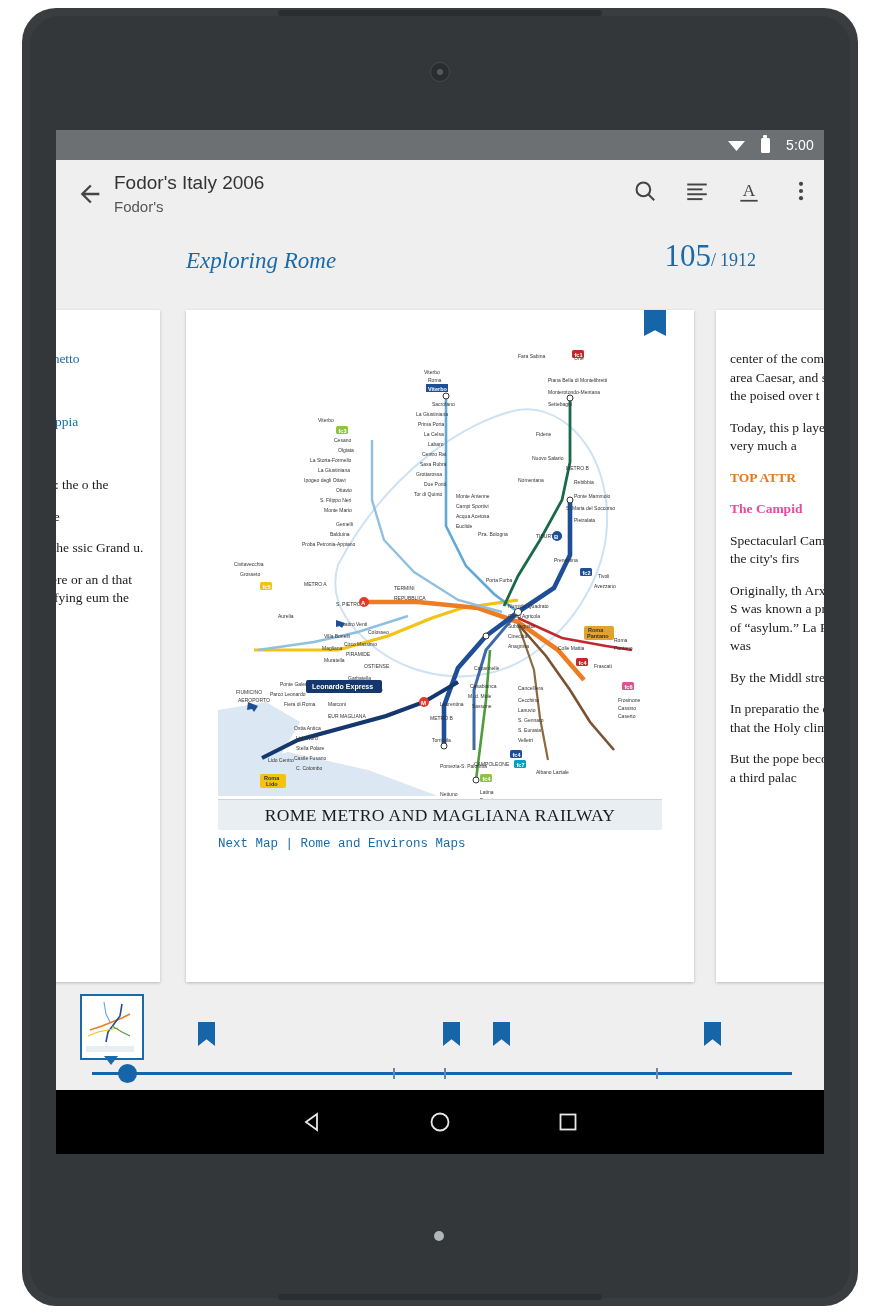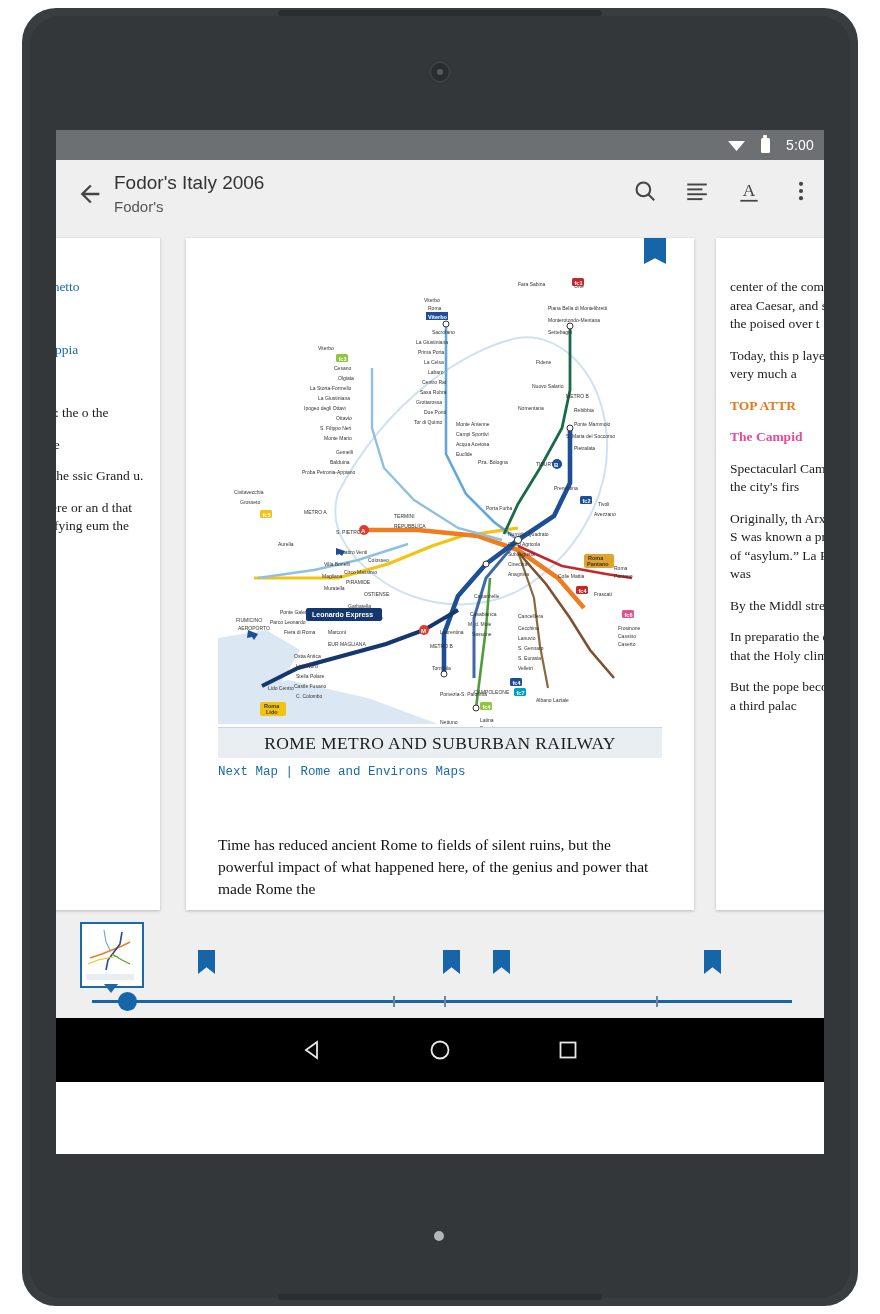--- a/index.html
+++ b/index.html
@@ -139,20 +139,26 @@
         <span class="ab-icon">
           <svg width="26" height="26" viewBox="0 0 24 24">
             <circle cx="12" cy="5.4" r="1.9" fill="#444"></circle>
               <circle cx="12" cy="12" r="1.9" fill="#444"></circle>
               <circle cx="12" cy="18.6" r="1.9" fill="#444"></circle>
           </svg>
         </span>
       </div>
     </div>
 
+    <div class="chapterbar">
+      <div class="chapter-name">Exploring Rome</div>
+      <div class="pageno">
+        <span class="cur">105</span><span class="tot">/</span> <span class="tot">1912</span>
+      </div>
+    </div>
 
     <div class="pages">
 
       <div class="page page-left">
         <div class="side-txt">
           <p class="side-link">wish Ghetto</p>
           <p class="side-link">se and</p>
           <p class="side-link">d Via Appia</p>
           <p class="side-link">ccio</p>
           <p>s Rome: the
@@ -398,26 +404,25 @@
               <circle cx="206" cy="352" r="5" fill="#e23b2e"></circle>
                 <text x="203" y="354.5" font-size="6" fill="#fff" font-family="Liberation Sans, sans-serif" font-weight="bold">M</text>
             </g>
 
             <g fill="#1d4e96">
               <path d="M30 352 l10 4 l-4 6 l-2 -3 l-5 1 z"></path>
               <path d="M118 270 l9 3 l-3 5 l-2 -2 l-4 1 z"></path>
             </g>
           </svg>
           <div class="map-caption">
-            <span>ROME METRO AND SUBURBAN RAILWAY</span>
+            <span>ROME METRO AND MAGLIANA RAILWAY</span>
           </div>
         </div>
 
         <div class="maplinks">Next Map | Rome and Environs Maps</div>
-        <div class="body-p">Time has reduced ancient Rome to fields of silent ruins, but the powerful impact of what happened here, of the genius and power that made Rome the</div>
       </div>
     </div>
 
     <div class="scrub">
       <div class="thumb">
         <svg width="56" height="58" viewBox="0 0 56 58">
           <rect x="0" y="0" width="56" height="58" fill="#fff"></rect>
           <polyline points="8,34 20,30 30,26 40,22 48,18" stroke="#ee7d22" stroke-width="1.6" fill="none"></polyline>
           <polyline points="40,8 38,20 32,28 26,36 24,46" stroke="#1d4e96" stroke-width="1.6" fill="none"></polyline>
           <polyline points="6,40 16,36 26,34 36,32" stroke="#f3c313" stroke-width="1.2" fill="none"></polyline>

